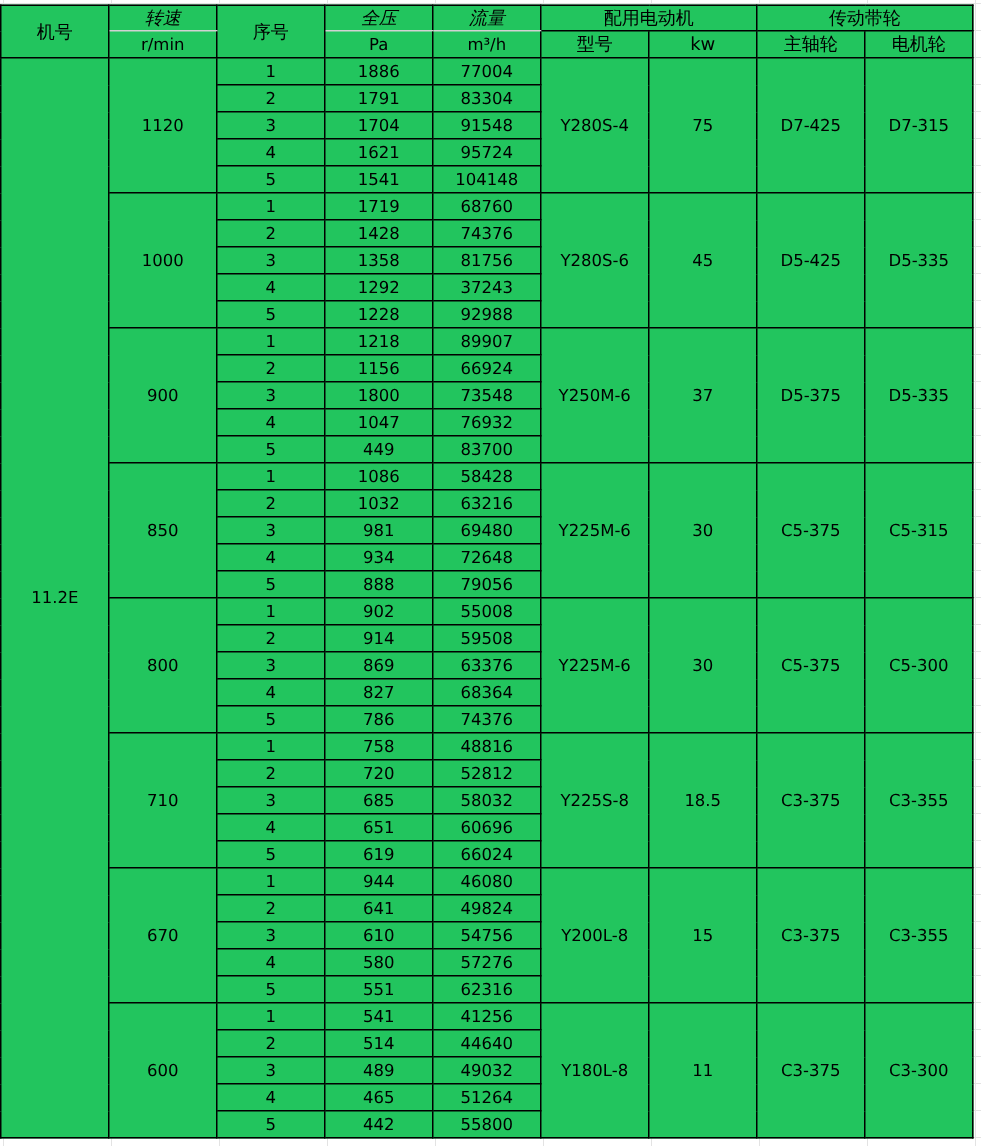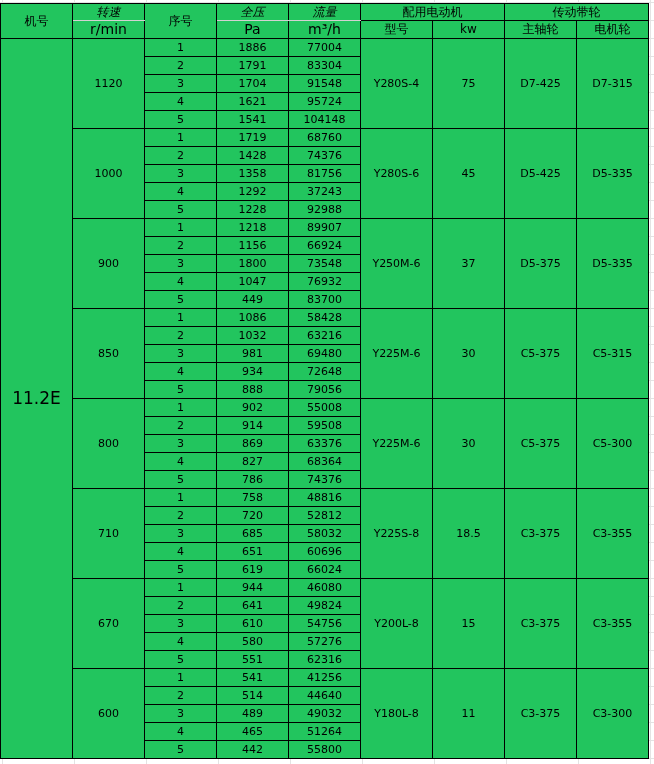--- a/index.html
+++ b/index.html
@@ -40,22 +40,22 @@
       font-weight: normal;
       white-space: nowrap;
       overflow: hidden;
       line-height: 15px;
     }
     .spec-table th { font-size: 12px; }
     .spec-table thead tr.h1 { height: 17px; }
     .spec-table thead tr.h2 { height: 18px; }
     .spec-table tbody tr { height: 18px; }
     .spec-table th.has-unit { border-bottom: 1px solid #d2d2d2; font-style: italic; }
-    .spec-table th.unit { border-top: 1px solid #d2d2d2; font-size: 14px; }
-    .spec-table td.machine { font-size: 17px; }
+    .spec-table th.unit { border-top: 1px solid #d2d2d2; font-size: 11px; }
+    .spec-table td.machine { font-size: 11px; }
   </style>
 </head>
 <body>
 
 <table class="spec-table">
   <colgroup>
     <col>
       <col>
       <col>
       <col>

